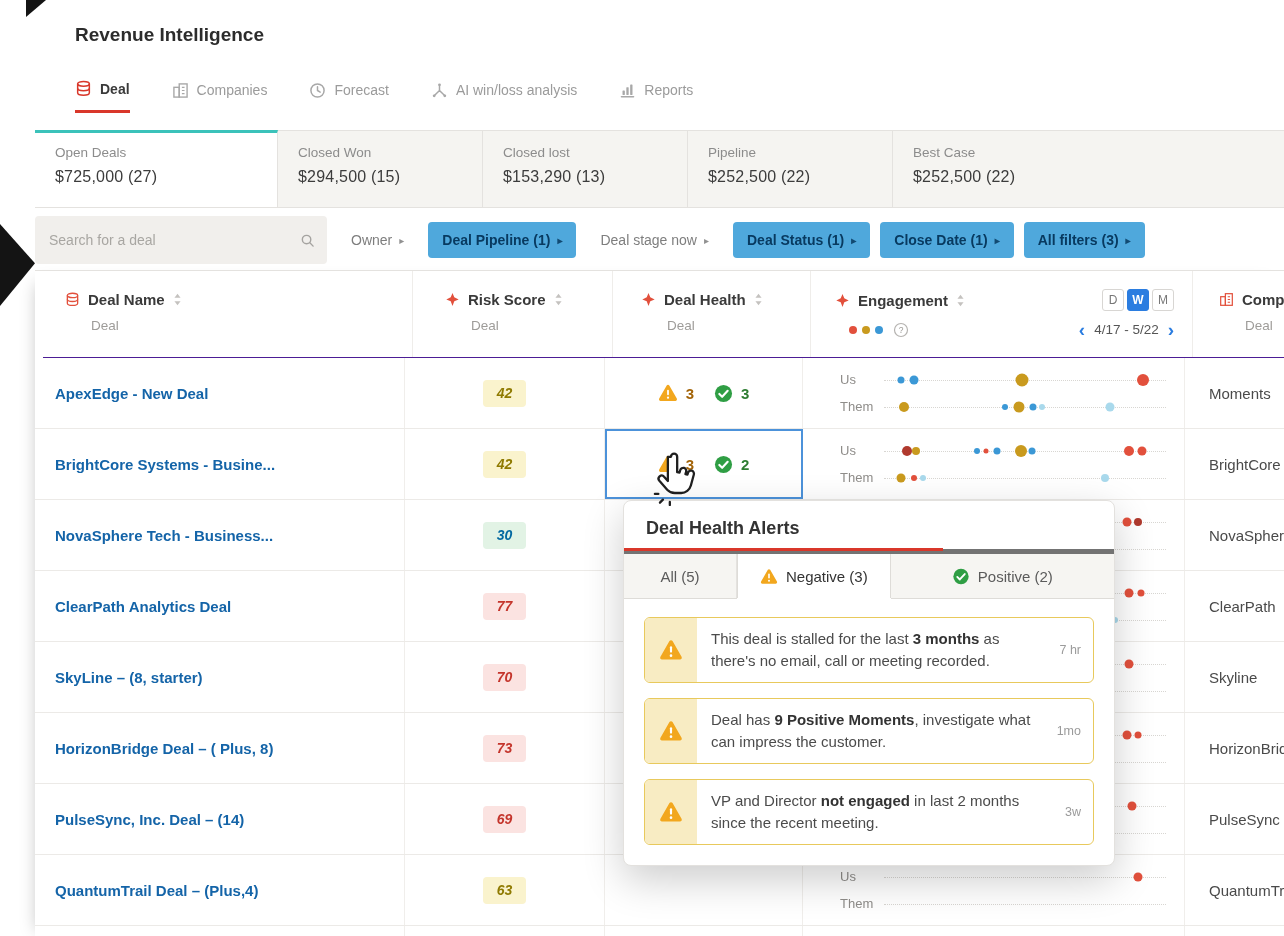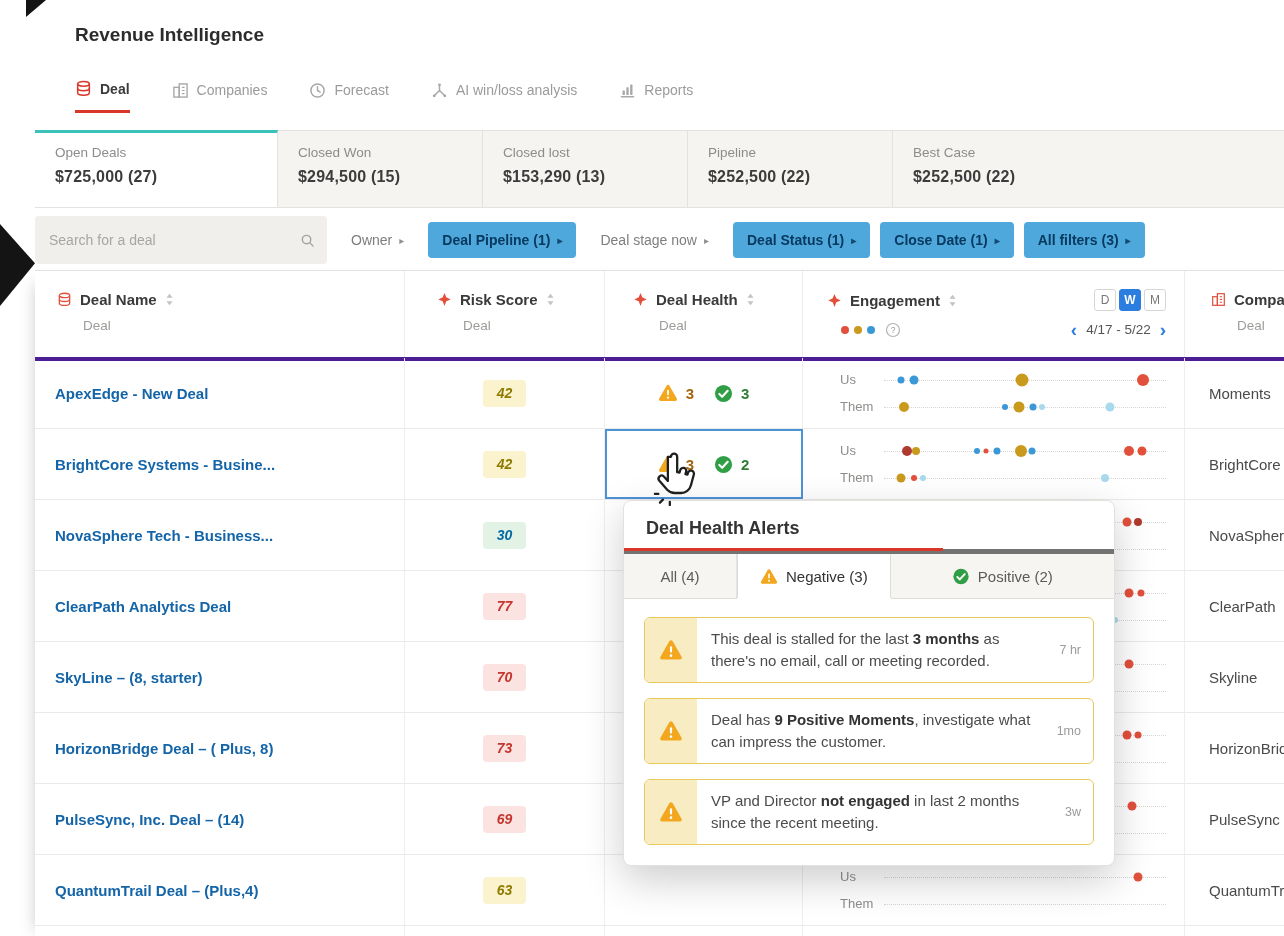--- a/index.html
+++ b/index.html
@@ -18,38 +18,38 @@
   .ntab.active .nticon{color:#d9372a;}
   .nticon svg{width:17px;height:17px;}
 
   .cards{position:absolute;left:35px;top:130px;right:0;height:76px;display:flex;
          border-top:1px solid #e4e2df;border-bottom:1px solid #e4e2df;background:#f5f4f1;}
   .card{flex:0 0 205px;padding:14px 20px;border-right:1px solid #e4e2df;box-sizing:border-box;cursor:pointer;}
   .card:first-child{flex:0 0 243px;}
   .card:last-child{flex:1;border-right:none;}
   .card.active{background:#fff;border-top:3px solid #3bc2ba;margin-top:-1px;padding-top:12px;}
   .card .lbl{font-size:13.5px;color:#8c8c8c;margin-bottom:8px;}
-  .card .val{font-size:16px;font-weight:bold;color:#3c3c3c;letter-spacing:.2px;}
+  .card .val{font-size:16px;font-weight:normal;color:#3c3c3c;letter-spacing:.2px;}
 
   .filters{position:absolute;left:35px;top:221px;right:8px;height:38px;display:flex;align-items:center;gap:10px;}
   .search{width:292px;height:48px;background:#f1efec;border-radius:4px;display:flex;align-items:center;
           padding:0 12px;box-sizing:border-box;}
   .search input{flex:1;border:none;background:transparent;font-size:14px;color:#555;outline:none;font-family:inherit;}
   .search input::placeholder{color:#a8a6a2;}
   .sic{display:flex;color:#a5a3a0;}
   .sic svg{width:15px;height:15px;}
   .chip{height:36px;display:flex;align-items:center;gap:7px;padding:0 14px;border-radius:4px;
         font-size:14px;box-sizing:border-box;cursor:pointer;white-space:nowrap;}
   .chip.plain{color:#7e7e7e;}
   .chip.blue{background:#4fa8dc;color:#083a60;font-weight:bold;}
   .chip .ar{font-size:10px;opacity:.85;}
 
   .table{position:absolute;left:35px;top:270px;right:0;bottom:0;background:#fff;border-top:1px solid #e4e2df;
          box-shadow:-8px 4px 16px -10px rgba(0,0,0,.25);}
-  .thead{position:absolute;left:0;top:0;right:0;height:86px;border-bottom:4px solid #4c1d95;display:flex;background:#fff;}
+  .thead{position:absolute;left:8px;top:0;right:0;height:86px;border-bottom:1px solid #4c1d95;display:flex;background:#fff;}
   .hcell{box-sizing:border-box;border-right:1px solid #efedea;padding-top:20px;}
   .hc-name{width:370px;padding-left:22px;}
   .hc-risk{width:200px;padding-left:32px;}
   .hc-health{width:198px;padding-left:28px;}
   .hc-eng{width:382px;padding:18px 18px 0 24px;}
   .hc-comp{flex:1;padding-left:26px;border-right:none;overflow:hidden;}
   .htitle{display:flex;align-items:center;gap:8px;font-size:15px;font-weight:bold;color:#3a3a3a;white-space:nowrap;}
   .cicon{display:flex;color:#e2503c;}
   .cicon svg{width:15px;height:15px;}
   .sort{display:flex;cursor:pointer;}
@@ -647,21 +647,21 @@
 </div>
   </div>
 
   <div class="popup">
     <div class="pop-head">
       <span>Deal Health Alerts</span>
       <div class="pop-redbar"></div>
     </div>
     <div class="pop-tabs">
         <div class="ptab">
-          <span>All (4)</span>
+          <span>All (5)</span>
         </div>
         <div class="ptab active">
           <span class="tic">
             <svg viewBox="0 0 20 18">
               <path d="M8.7 1.6c.6-1 2-1 2.6 0l7.5 13c.6 1-.2 2.4-1.3 2.4H2.5c-1.2 0-1.9-1.3-1.3-2.4z" fill="#f2a71e"></path>
               <rect x="9.1" y="5.8" width="1.8" height="5.4" rx=".9" fill="#fff"></rect>
               <circle cx="10" cy="13.7" r="1.1" fill="#fff"></circle>
             </svg>
           </span>
           <span>Negative (3)</span>

